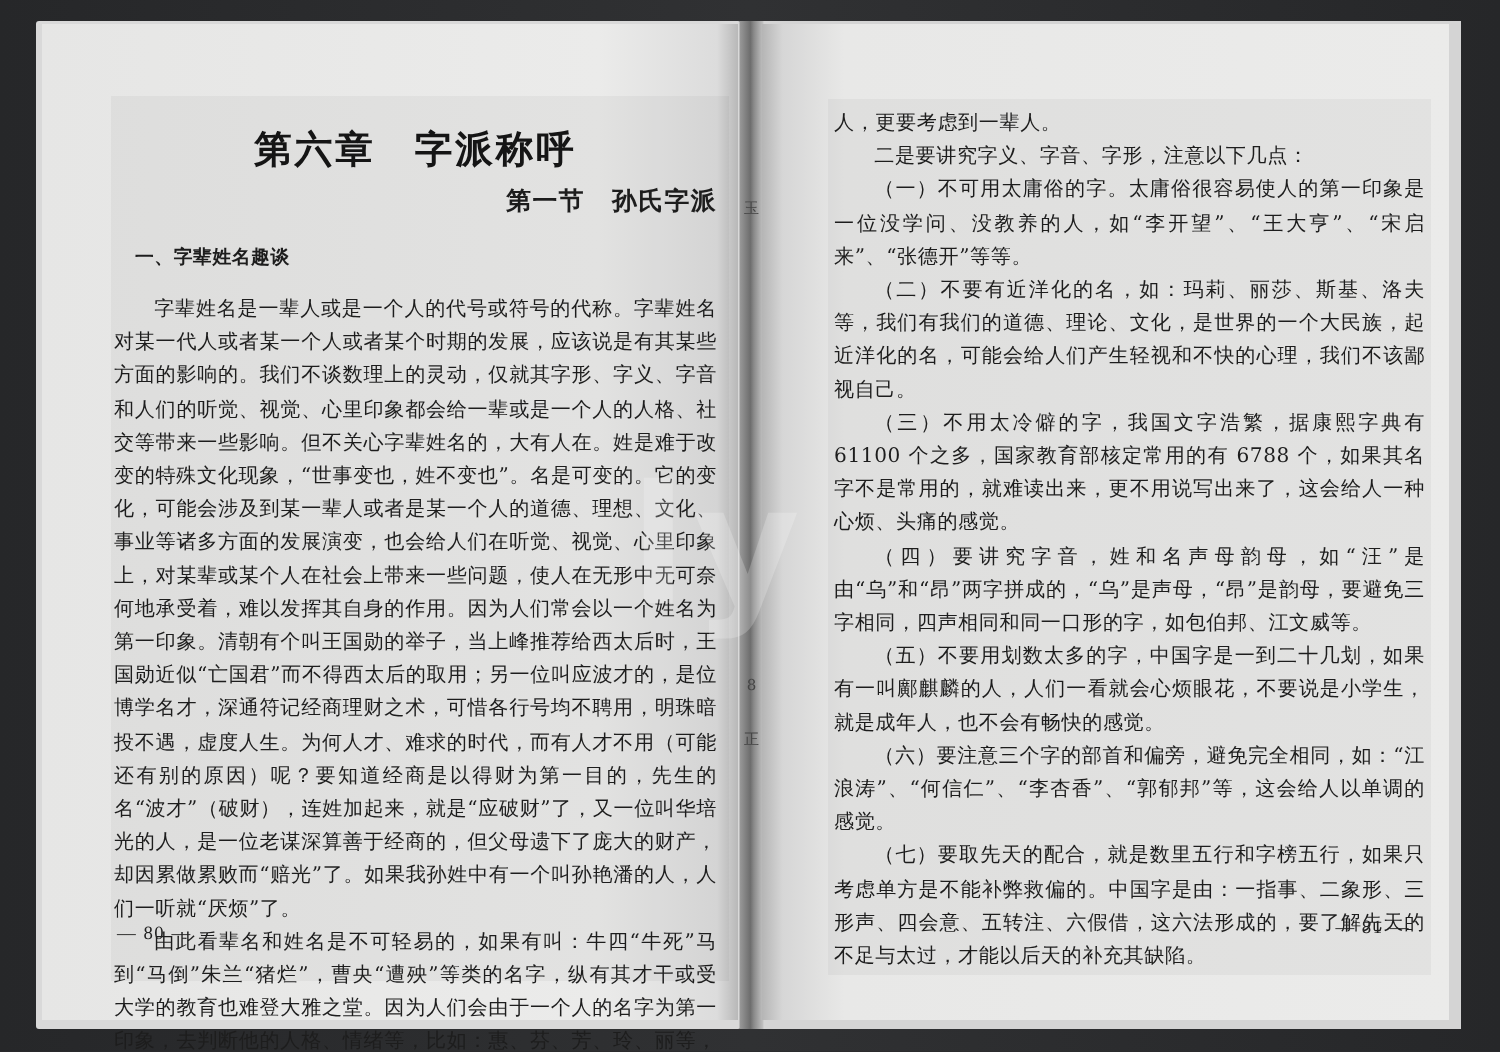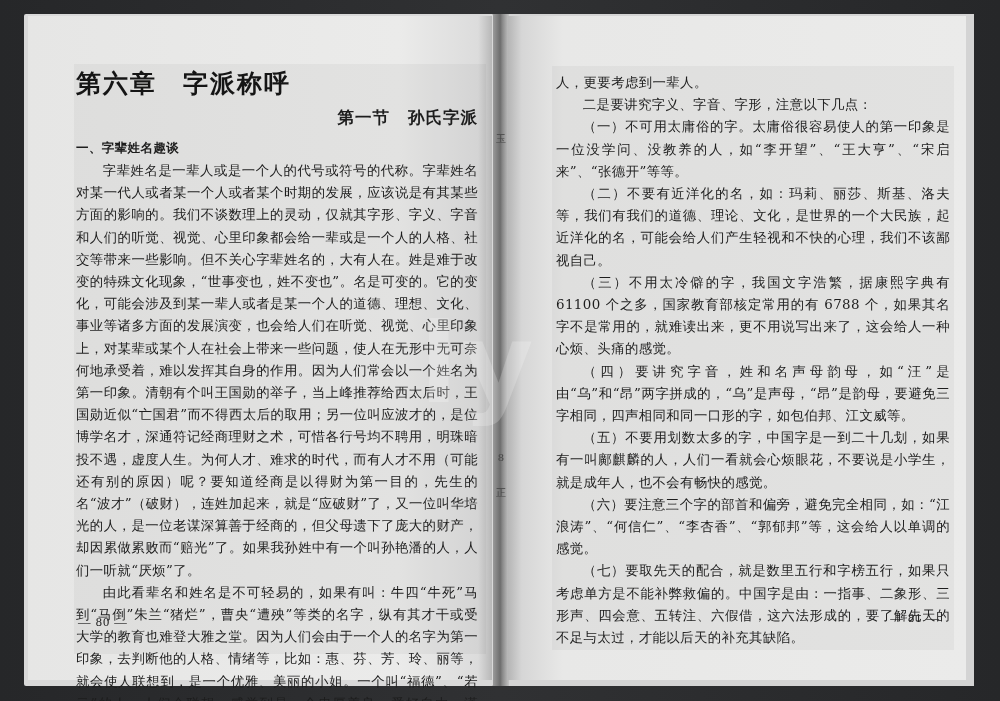--- a/index.html
+++ b/index.html
@@ -42,33 +42,33 @@
     position: absolute; box-sizing: border-box;
     font-size: 13.4px; line-height: 22.2px; letter-spacing: 0.4px;
     text-align: justify;
   }
   .left .text-block { left: 48px; top: 52px; width: 402px; }
   .right .text-block { left: 48px; top: 56px; width: 394px; }
   .shade-box {
     position: absolute; background: rgba(0,0,0,0.035);
   }
   .chapter-title {
-    font-size: 25px; font-weight: bold;
-    letter-spacing: 2px; margin: 0 0 6px 0; line-height: 32px;
+    text-align: center; font-size: 25px; font-weight: bold;
+    letter-spacing: 2px; margin: 16px 0 6px 0; line-height: 32px;
     color: #151515;
   }
   .chapter-title .gap { display: inline-block; width: 26px; }
   .section-title {
     text-align: right; font-size: 16.5px; line-height: 24px;
     margin: 0 0 8px 0; letter-spacing: 1px;
   }
   .section-title .gap { display: inline-block; width: 18px; }
   .subhead {
-    font-family: Liberation Mono, monospace;
-    font-weight: bold; font-size: 12.5px; line-height: 22px; margin: 0;
+    font-family: Liberation Serif, serif;
+    font-weight: bold; font-size: 12.5px; line-height: 22px; margin: 14px;
   }
   p { margin: 0; }
   .indent { text-indent: 2em; }
   .page-num {
     position: absolute; font-size: 12.5px; letter-spacing: 1px; color: #222; font-family: Liberation Serif, serif;
   }
   .left .page-num { left: 50px; bottom: 50px; }
   .right .page-num { right: 26px; bottom: 54px; }
   .margin-marks {
     position: absolute; left: 494px; top: 0; width: 14px; height: 701px;

